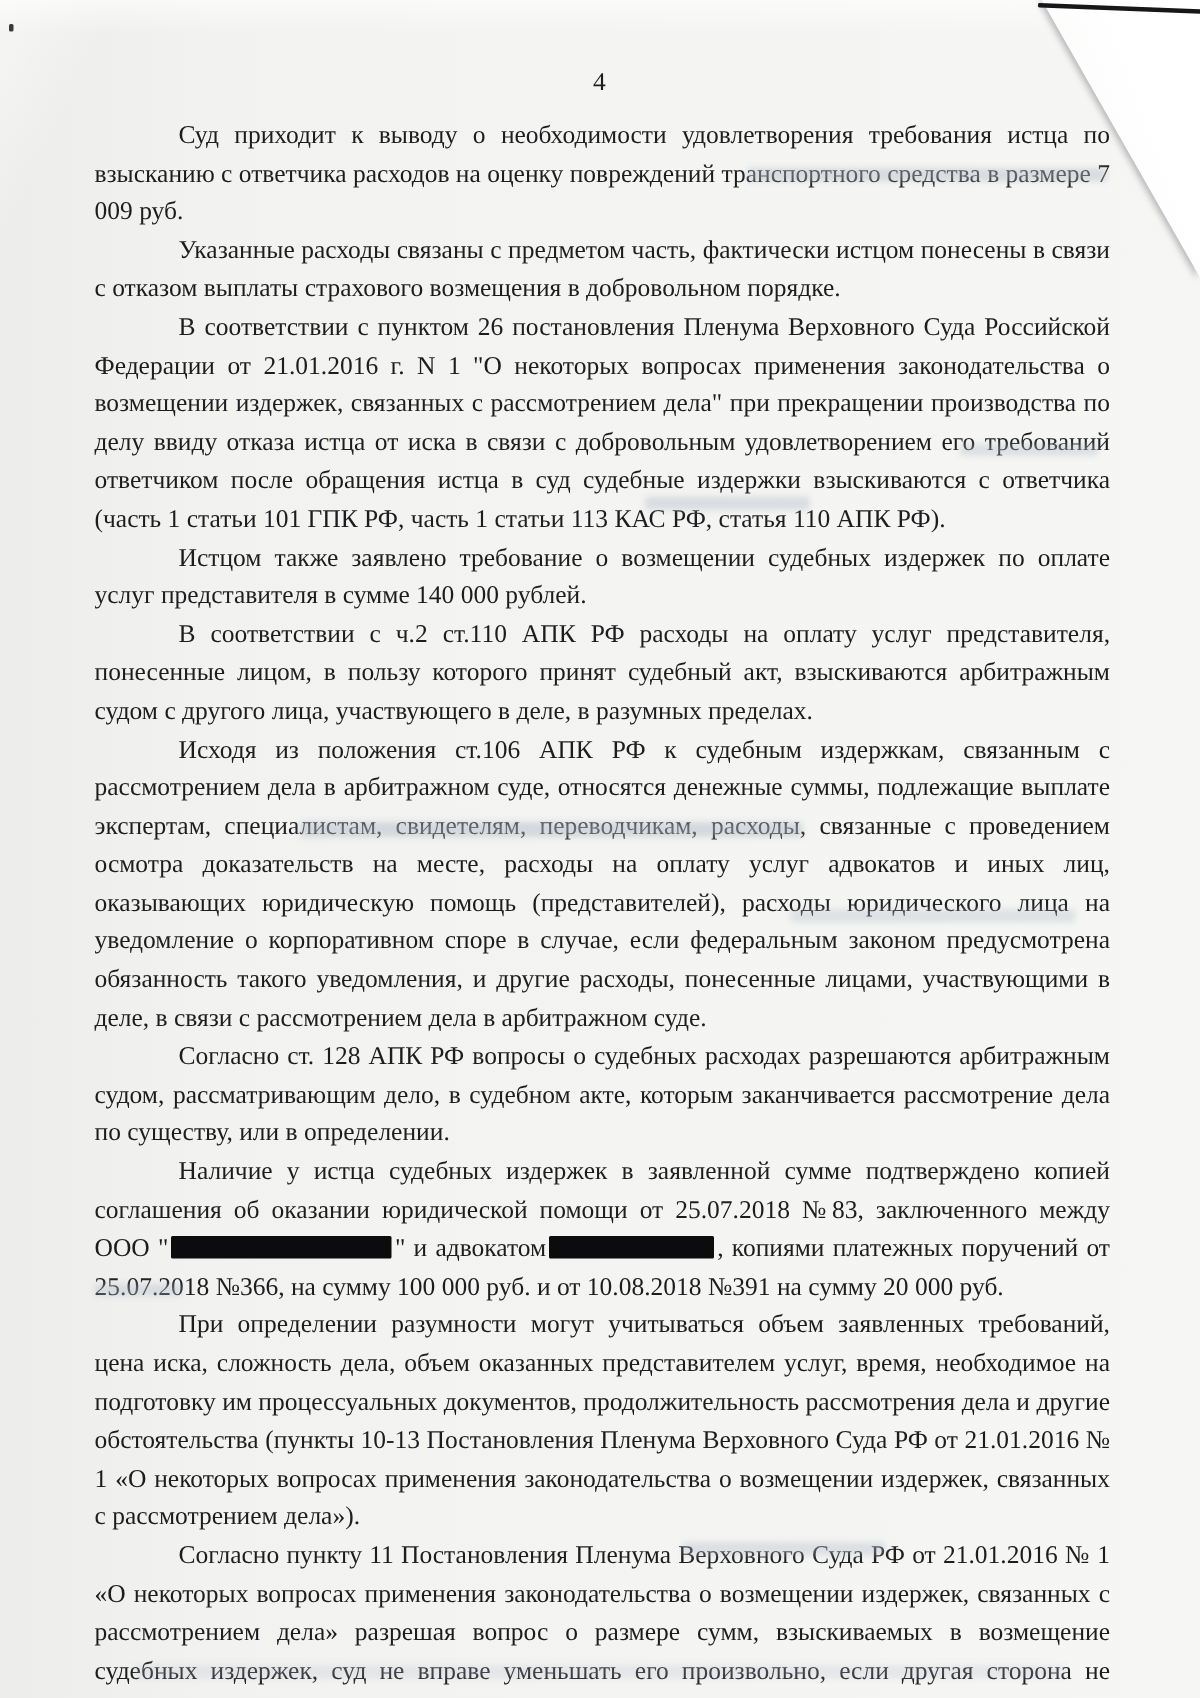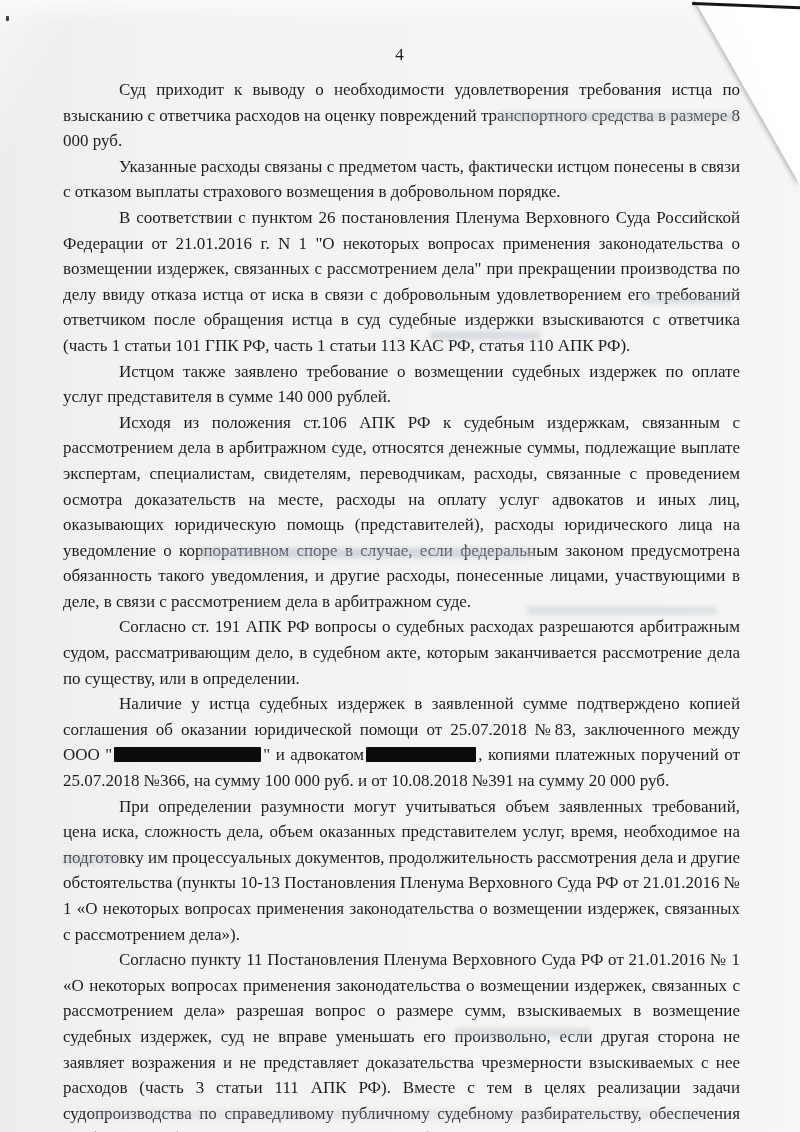--- a/index.html
+++ b/index.html
@@ -97,26 +97,27 @@
 
   <div class="corner-wrap">
     <div class="corner-fold"></div>
   </div>
   <div class="corner-edge-line"></div>
   <div class="speck"></div>
 
   <div class="page-number">4</div>
 
   <div class="page-body">
-    <p>Суд приходит к выводу о необходимости удовлетворения требования истца по взысканию с ответчика расходов на оценку повреждений транспортного средства в размере 8 000  руб.</p>
+    <p>Суд приходит к выводу о необходимости удовлетворения требования истца по взысканию с ответчика расходов на оценку повреждений транспортного средства в размере 7 009  руб.</p>
     <p>Указанные расходы связаны с предметом часть, фактически истцом понесены в связи с отказом выплаты страхового возмещения в добровольном порядке.</p>
     <p>В соответствии с пунктом 26 постановления Пленума Верховного Суда Российской Федерации от 21.01.2016 г. N 1 "О некоторых вопросах применения законодательства о возмещении издержек, связанных с рассмотрением дела" при прекращении производства по делу ввиду отказа истца от иска в связи с добровольным удовлетворением его требований ответчиком после обращения истца в суд судебные издержки взыскиваются с ответчика (часть 1 статьи 101 ГПК РФ, часть 1 статьи 113 КАС РФ, статья 110 АПК РФ).</p>
     <p>Истцом также заявлено требование о возмещении судебных издержек по оплате услуг представителя в сумме 140 000 рублей.</p>
+    <p>В соответствии с ч.2 ст.110 АПК РФ расходы на оплату услуг представителя, понесенные лицом, в пользу которого принят судебный акт, взыскиваются арбитражным судом с другого лица, участвующего в деле, в разумных пределах.</p>
     <p>Исходя из положения ст.106 АПК РФ к судебным издержкам, связанным с рассмотрением дела в арбитражном суде, относятся денежные суммы, подлежащие выплате экспертам, специалистам, свидетелям, переводчикам, расходы, связанные с проведением осмотра доказательств на месте, расходы на оплату услуг адвокатов и иных лиц, оказывающих юридическую помощь (представителей), расходы юридического лица на уведомление о корпоративном споре в случае, если федеральным законом предусмотрена обязанность такого уведомления, и другие расходы, понесенные лицами, участвующими в деле, в связи с рассмотрением дела в арбитражном суде.</p>
-    <p>Согласно ст. 191 АПК РФ вопросы о судебных расходах разрешаются арбитражным судом, рассматривающим дело, в судебном акте, которым заканчивается рассмотрение дела по существу, или в определении.</p>
+    <p>Согласно ст. 128 АПК РФ вопросы о судебных расходах разрешаются арбитражным судом, рассматривающим дело, в судебном акте, которым заканчивается рассмотрение дела по существу, или в определении.</p>
     <p><span>Наличие у истца судебных издержек в заявленной сумме подтверждено копией соглашения об оказании юридической помощи от 25.07.2018 №83, заключенного между ООО "</span><span class="redaction box-1"></span><span>"  и адвокатом</span><span class="redaction box-2"></span><span>, копиями платежных поручений от 25.07.2018 №366, на сумму 100 000 руб. и от 10.08.2018 №391 на сумму 20 000 руб.</span></p>
     <p>При определении разумности могут учитываться объем заявленных требований, цена иска, сложность дела, объем оказанных представителем услуг, время, необходимое на подготовку им процессуальных документов, продолжительность рассмотрения дела и другие обстоятельства (пункты 10-13 Постановления Пленума Верховного Суда РФ от 21.01.2016 № 1 «О некоторых вопросах применения законодательства о возмещении издержек, связанных с рассмотрением дела»).</p>
     <p>Согласно пункту 11 Постановления Пленума Верховного Суда РФ от 21.01.2016 № 1 «О некоторых вопросах применения законодательства о возмещении издержек, связанных с рассмотрением дела» разрешая вопрос о размере сумм, взыскиваемых в возмещение судебных издержек, суд не вправе уменьшать его произвольно, если другая сторона не заявляет возражения и не представляет доказательства чрезмерности взыскиваемых с нее расходов (часть 3 статьи 111 АПК РФ). Вместе с тем в целях реализации задачи судопроизводства по справедливому публичному судебному разбирательству, обеспечения необходимого баланса процессуальных прав и обязанностей сторон (статьи 2, 41 АПК РФ) суд вправе уменьшить размер судебных издержек, в том числе расходов на оплату услуг представителя, если заявленная к взысканию сумма издержек, исходя из имеющихся в деле доказательств, носит явно неразумный (чрезмерный) характер.</p>
 
   </div>
 
   <div class="ghost" style="left:498px; top:112px; width:240px; height:9px; opacity:.45;"></div>
   <div class="ghost" style="left:640px; top:296px; width:92px; height:8px; opacity:.38;"></div>
   <div class="ghost" style="left:430px; top:331px; width:110px; height:9px; opacity:.42;"></div>
   <div class="ghost" style="left:200px; top:548px; width:335px; height:10px; opacity:.5;"></div>

